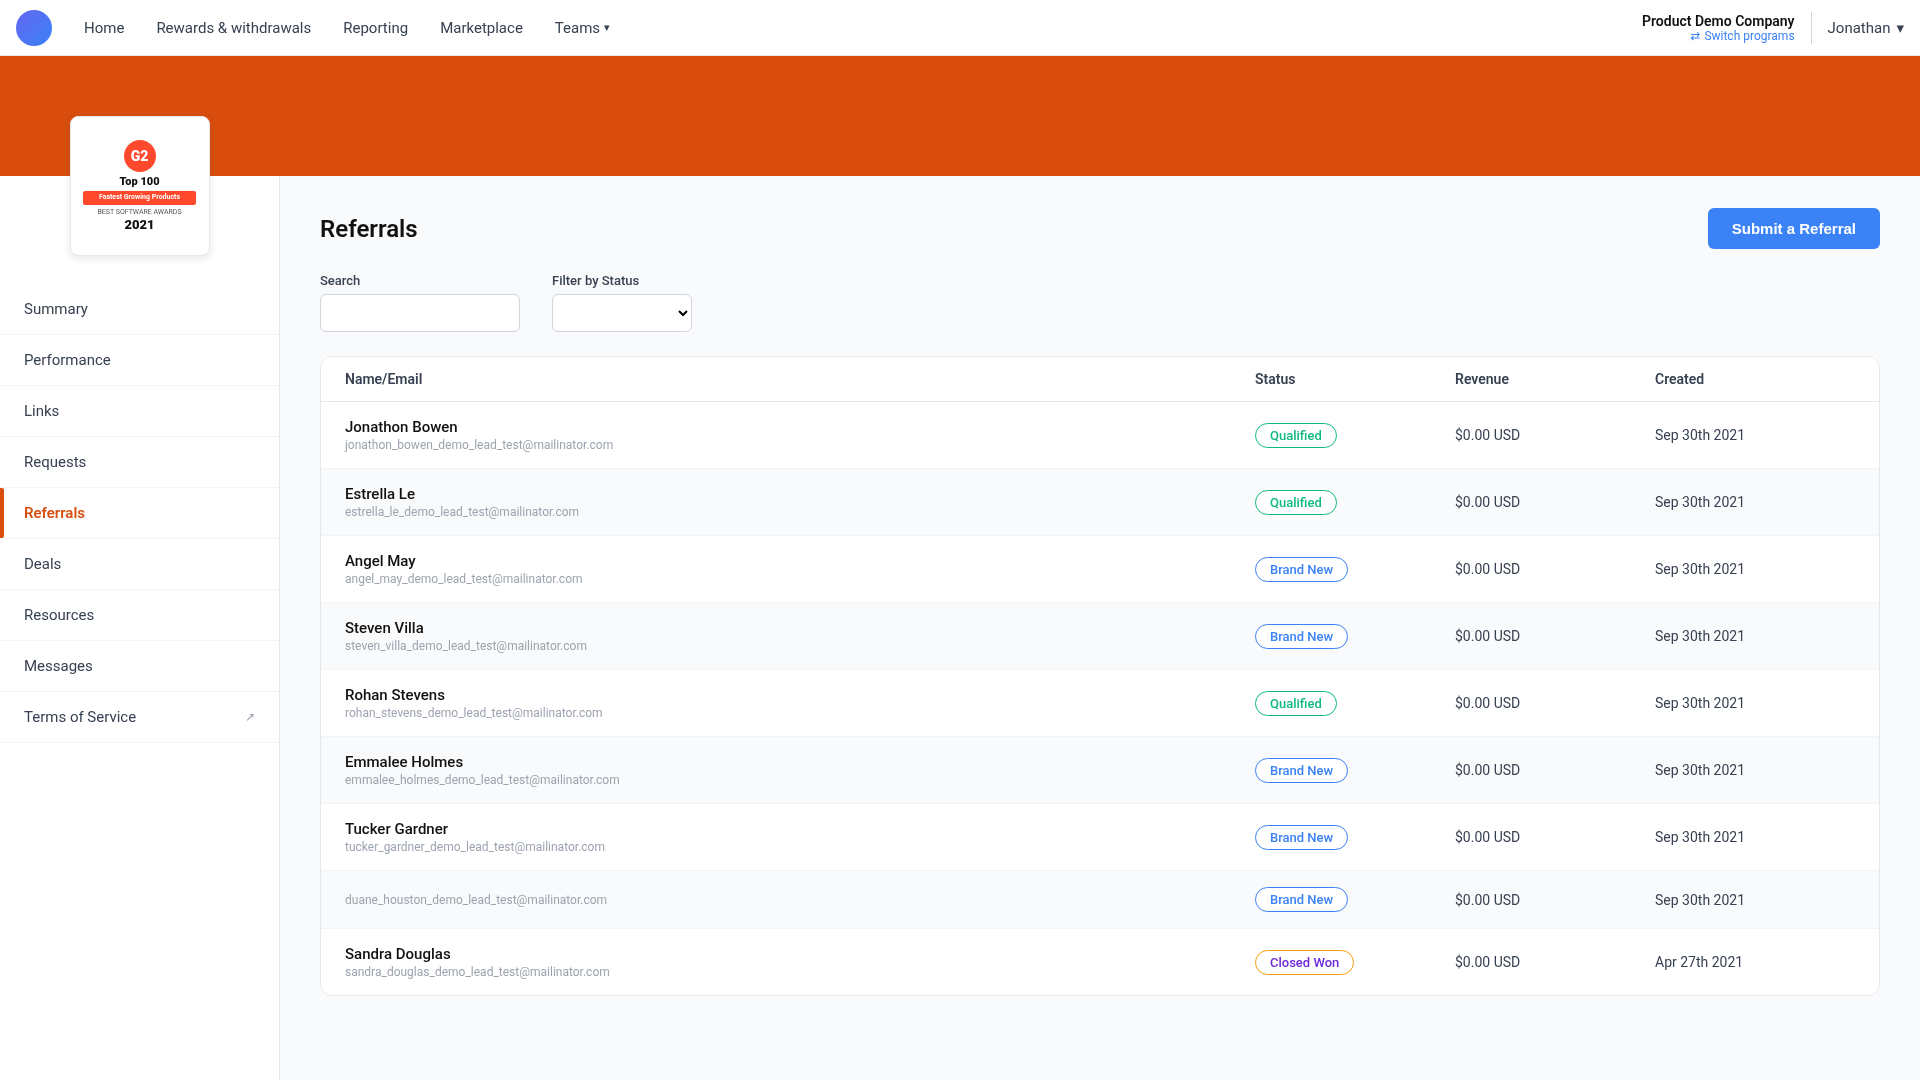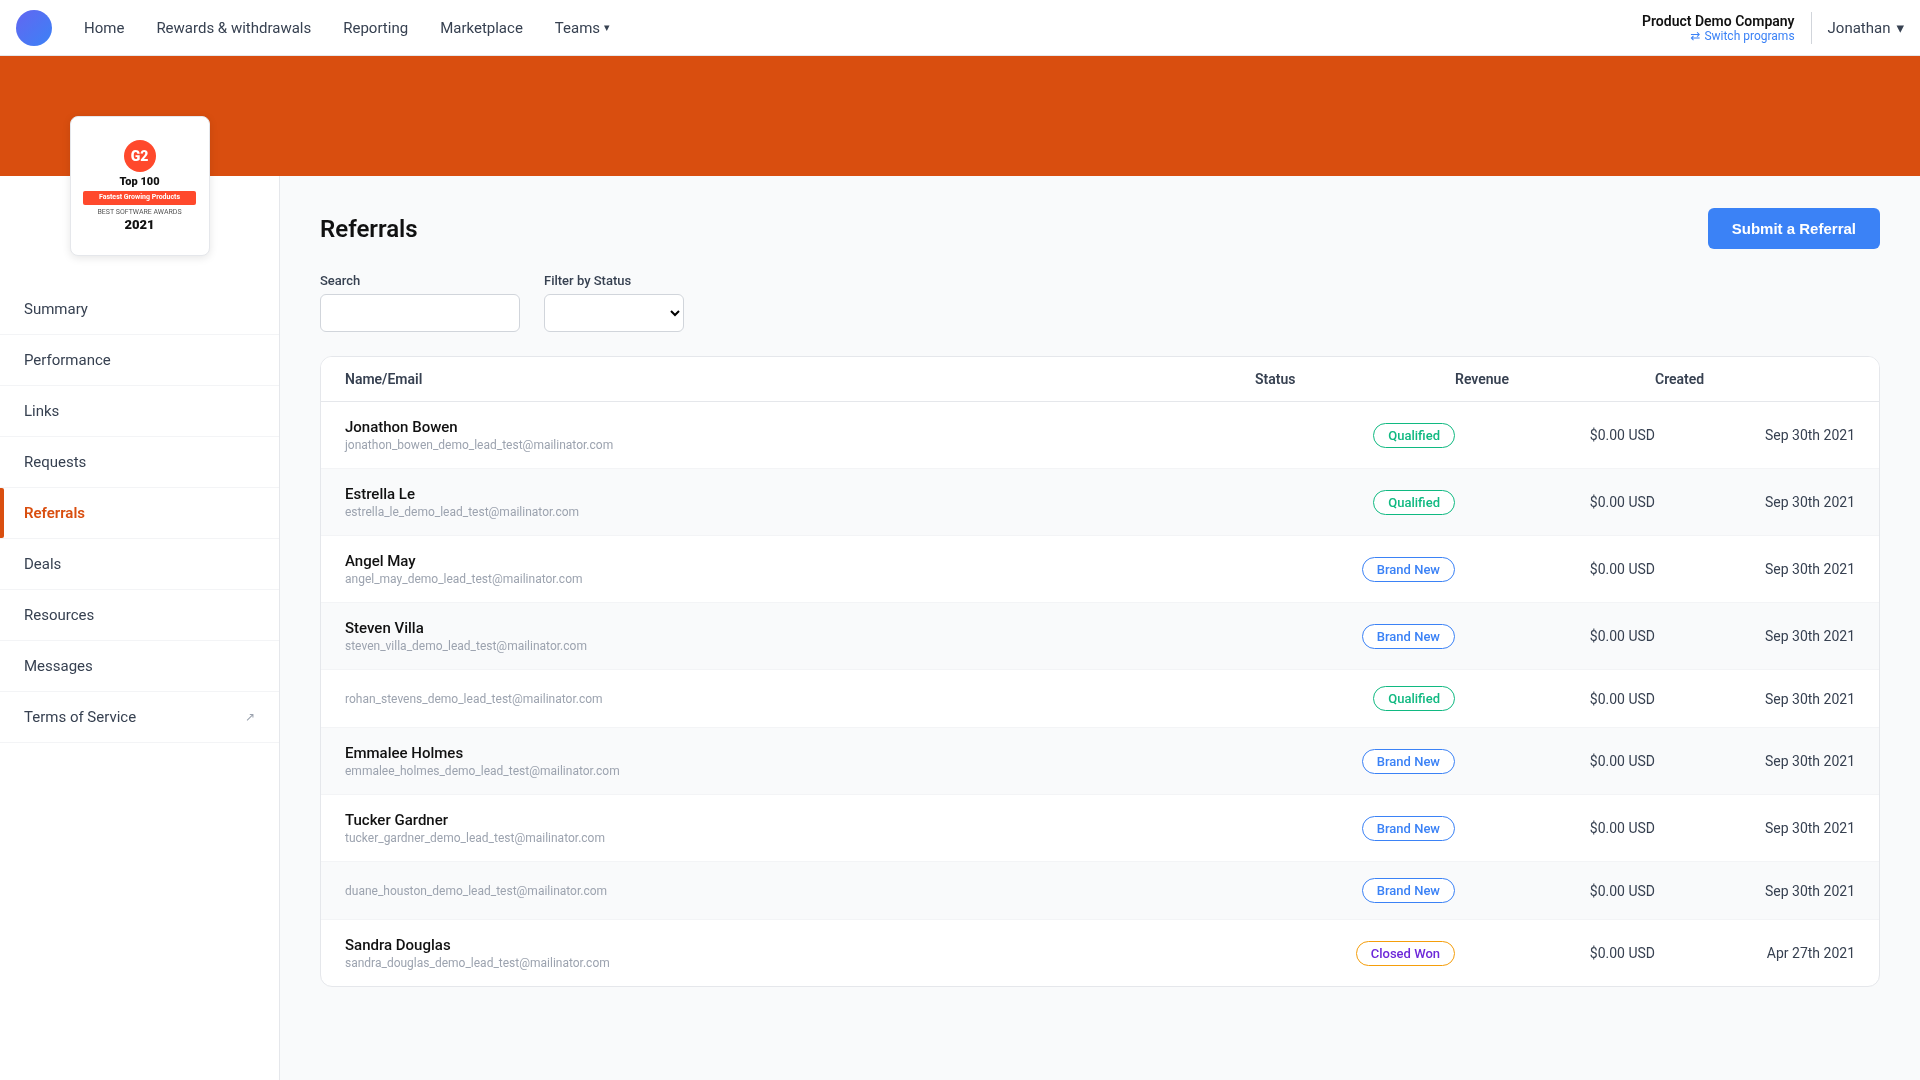--- a/index.html
+++ b/index.html
@@ -212,21 +212,21 @@
       border-radius: 6px;
       padding: 12px 24px;
       font-size: 15px;
       font-weight: 600;
       cursor: pointer;
     }
 
     
     .search-filter-row {
       display: flex;
-      gap: 24px;
+      gap: 32px;
       margin-bottom: 24px;
       align-items: flex-end;
     }
     .filter-group {
       display: flex;
       flex-direction: column;
       gap: 6px;
     }
     .filter-label {
       font-size: 13px;
@@ -290,21 +290,20 @@
       color: #111;
       margin-bottom: 2px;
     }
     .referral-email {
       font-size: 12px;
       color: #9ca3af;
     }
     .table-cell {
       font-size: 14px;
       color: #374151;
-      text-align: right;
     }
     .revenue-cell {
       font-size: 14px;
       color: #374151;
     }
     .date-cell {
       font-size: 14px;
       color: #374151;
     }
 
@@ -485,20 +484,21 @@
         <div class="referral-email">steven_villa_demo_lead_test@mailinator.com</div>
       </div>
       <div class="table-cell">
         <span class="status-badge status-brand-new">Brand New</span>
       </div>
       <div class="table-cell revenue-cell">$0.00 USD</div>
       <div class="table-cell date-cell">Sep 30th 2021</div>
     </div>
           <div class="table-row">
       <div>
+        <div class="referral-name">Rohan Stevens</div>
         <div class="referral-email">rohan_stevens_demo_lead_test@mailinator.com</div>
       </div>
       <div class="table-cell">
         <span class="status-badge status-qualified">Qualified</span>
       </div>
       <div class="table-cell revenue-cell">$0.00 USD</div>
       <div class="table-cell date-cell">Sep 30th 2021</div>
     </div>
           <div class="table-row">
       <div>

